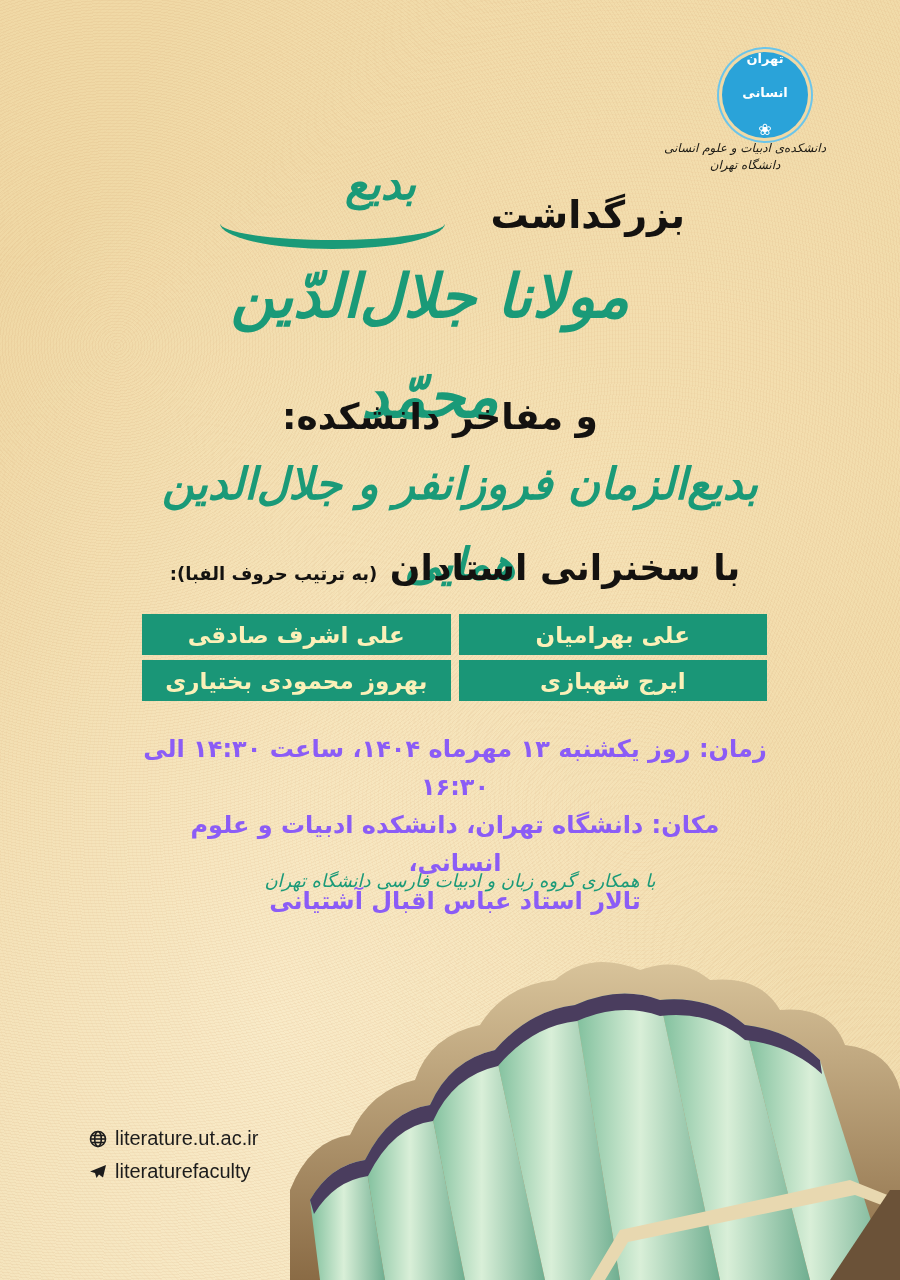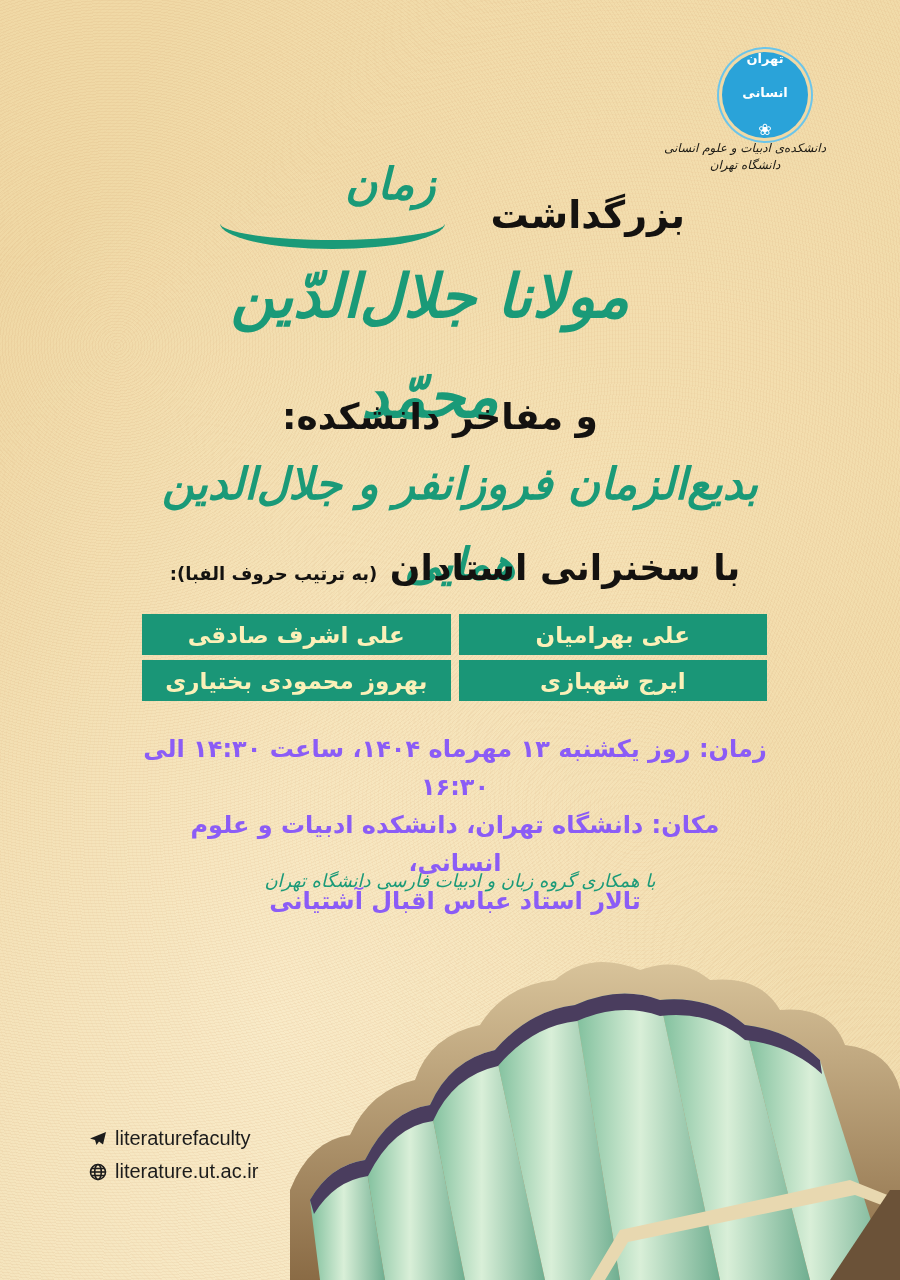--- a/index.html
+++ b/index.html
@@ -105,21 +105,21 @@
     <span class="l1 rtl">تهران</span>
     <span class="l2 rtl">انسانی</span>
     <span class="logo-wings">❀</span>
   </div>
 </div>
 <div class="faculty-name rtl">
   <div>دانشکده‌ی ادبیات و علوم انسانی</div>
   <div>دانشگاه تهران</div>
 </div>
 
-<div class="t-balkhi rtl">زمان</div>
+<div class="t-balkhi rtl">بدیع</div>
 <div class="swash"></div>
 <div class="t-bozorgdasht rtl">بزرگداشت</div>
 <div class="t-mowlana rtl">مولانا جلال‌الدّین محمّد</div>
 <div class="t-mafakher rtl">و مفاخر دانشکده:</div>
 <div class="t-names rtl">بدیع‌الزمان فروزانفر و جلال‌الدین همایی</div>
 
 <div class="t-speakers rtl">
   <span>با سخنرانی استادان</span>
   <span class="small">(به ترتیب حروف الفبا):</span>
 </div>
@@ -135,37 +135,37 @@
   <div>زمان: روز یکشنبه ۱۳ مهرماه ۱۴۰۴، ساعت ۱۴:۳۰ الی ۱۶:۳۰</div>
   <div>مکان: دانشگاه تهران، دانشکده ادبیات و علوم انسانی،</div>
   <div>تالار استاد عباس اقبال آشتیانی</div>
 </div>
 
 <div class="collab rtl">با همکاری گروه زبان و ادبیات فارسی دانشگاه تهران</div>
 
 <div class="contact">
   <div class="row">
     <span class="ic">
-      <svg width="18" height="16" viewBox="0 0 18 16">
-          <path d="M17 1 L1 7.5 L6 9 L7.5 14 L10 10.5 L14 13.5 Z" fill="#1c1c1c"></path>
-        </svg>
-    </span>
-    <span>literaturefaculty</span>
-  </div>
-  <div class="row">
-    <span class="ic">
       <svg width="18" height="18" viewBox="0 0 18 18" fill="none" stroke="#1c1c1c" stroke-width="1.6">
         <circle cx="9" cy="9" r="7.5"></circle>
           <ellipse cx="9" cy="9" rx="3.3" ry="7.5"></ellipse>
         <line x1="1.5" y1="9" x2="16.5" y2="9"></line>
           <line x1="2.5" y1="5.5" x2="15.5" y2="5.5"></line>
           <line x1="2.5" y1="12.5" x2="15.5" y2="12.5"></line>
       </svg>
     </span>
     <span>literature.ut.ac.ir</span>
+  </div>
+  <div class="row">
+    <span class="ic">
+      <svg width="18" height="16" viewBox="0 0 18 16">
+          <path d="M17 1 L1 7.5 L6 9 L7.5 14 L10 10.5 L14 13.5 Z" fill="#1c1c1c"></path>
+        </svg>
+    </span>
+    <span>literaturefaculty</span>
   </div>
 </div>
 
 <svg class="building" viewBox="0 0 610 330" preserveAspectRatio="none">
   <defs>
     <linearGradient id="col" x1="0" x2="1">
       <stop offset="0" stop-color="#7fbf9c"></stop>
       <stop offset="0.45" stop-color="#d9efd8"></stop>
       <stop offset="1" stop-color="#6fae90"></stop>
     </linearGradient>

